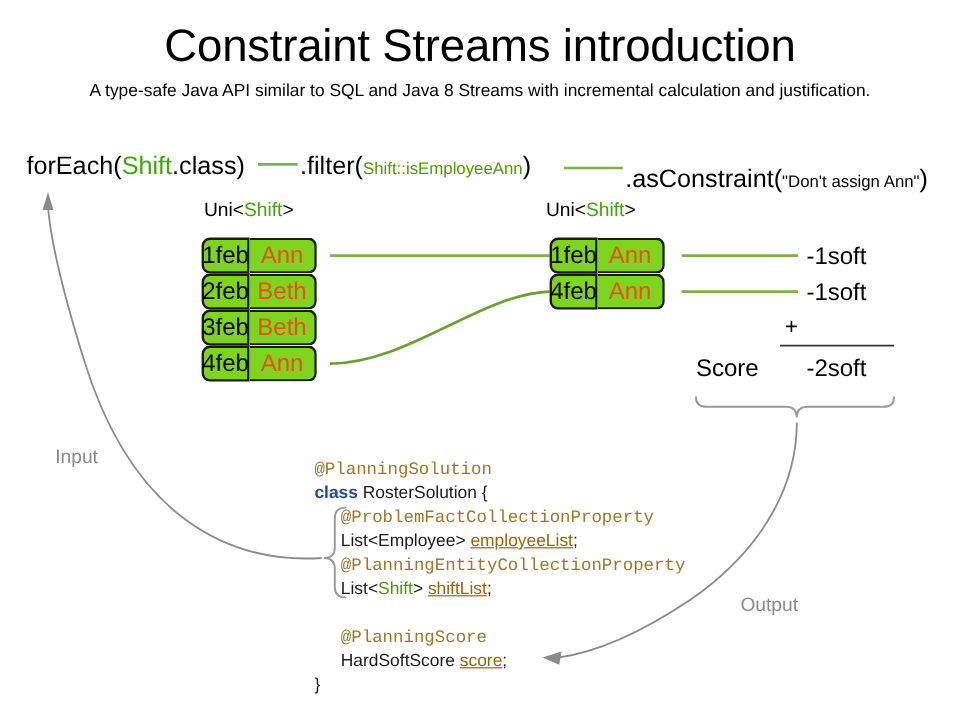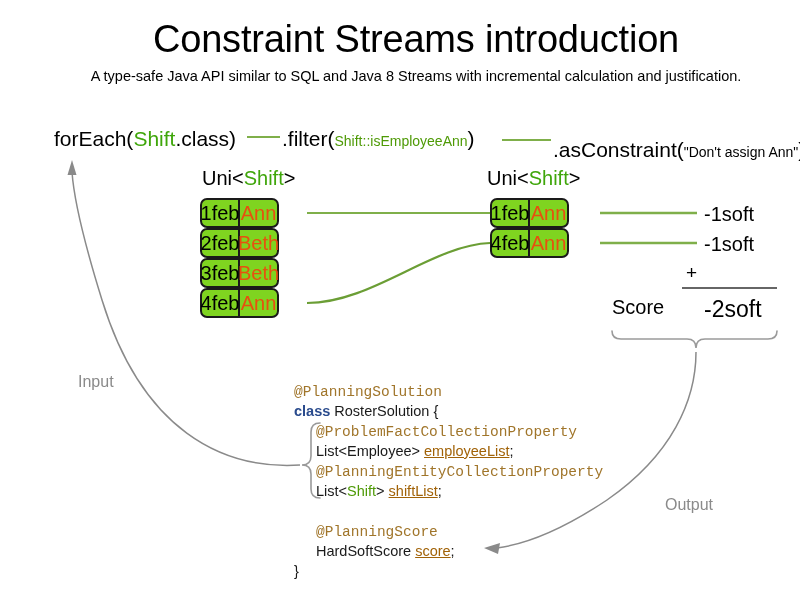--- a/index.html
+++ b/index.html
@@ -5,21 +5,21 @@
   html, body {
     margin: 0; padding: 0;
     background: #ffffff;
   }
   body {
     width: 800px; height: 600px;
     position: relative; overflow: hidden;
     font-family: "Liberation Sans", sans-serif;
     color: #000000;
   }
-  .stage { position: absolute; inset: 0; margin-left: 32px; }
+  .stage { position: absolute; inset: 0; }
   #svg-layer {
     position: absolute; left: 0; top: 0;
     width: 800px; height: 600px;
     pointer-events: none;
   }
   .abs { position: absolute; white-space: nowrap; }
 
   
   #page-title {
     left: 0; right: 0; top: 18px;
@@ -38,21 +38,21 @@
   .expr .small { font-size: 14px; }
   .green { color: #4E9A06; }
   .type-green { color: #3FA60A; }
 
   #expr-foreach { left: 22px; top: 127px; }
   #expr-filter  { left: 250px; top: 127px; }
   #expr-penalize { left: 521px; top: 114px; }
   #expr-asconstraint { left: 521px; top: 138px; }
 
   
-  .uni-label { font-size: 20px; }
+  .uni-label { font-size: 16px; }
   #uni-left  { left: 170px; top: 167px; }
   #uni-right { left: 455px; top: 167px; }
 
   
   .shift-row {
     position: absolute;
     display: flex;
     height: 30px;
   }
   .cell {
@@ -63,40 +63,40 @@
     display: flex; align-items: center; justify-content: center;
     font-size: 20px;
     line-height: 1;
   }
   .cell-date {
     width: 40px;
     border-radius: 7px 0 0 7px;
     color: #000000;
   }
   .cell-emp {
-    width: 39px;
+    width: 56px;
     border-left: none;
     border-radius: 0 7px 7px 0;
     color: #E8500F;
   }
 
   
   .soft-label { font-size: 20px; }
   #soft-1 { left: 672px; top: 203px; }
   #soft-2 { left: 672px; top: 233px; }
 
   
   #score-plus  { left: 654px; top: 262px; font-size: 19px; }
   #score-word  { left: 580px; top: 296px; font-size: 20px; }
-  #score-total { left: 672px; top: 296px; font-size: 23px; text-align: center; }
+  #score-total { left: 672px; top: 296px; font-size: 20px; text-align: center; }
 
   
   .io-label { font-size: 16px; color: #8a8a8a; }
   #label-input  { left: 46px;  top: 373px; }
-  #label-output { left: 633px; top: 496px; }
+  #label-output { left: 617px; top: 496px; }
 
   
   #code-block {
     left: 262px; top: 381px;
     font-size: 14.5px;
     line-height: 20px;
   }
   .code-line { height: 20px; }
   .ann  { color: #A0752A; font-family: Liberation Mono, monospace; }
   .kw   { color: #2A4B8D; font-weight: bold; }

